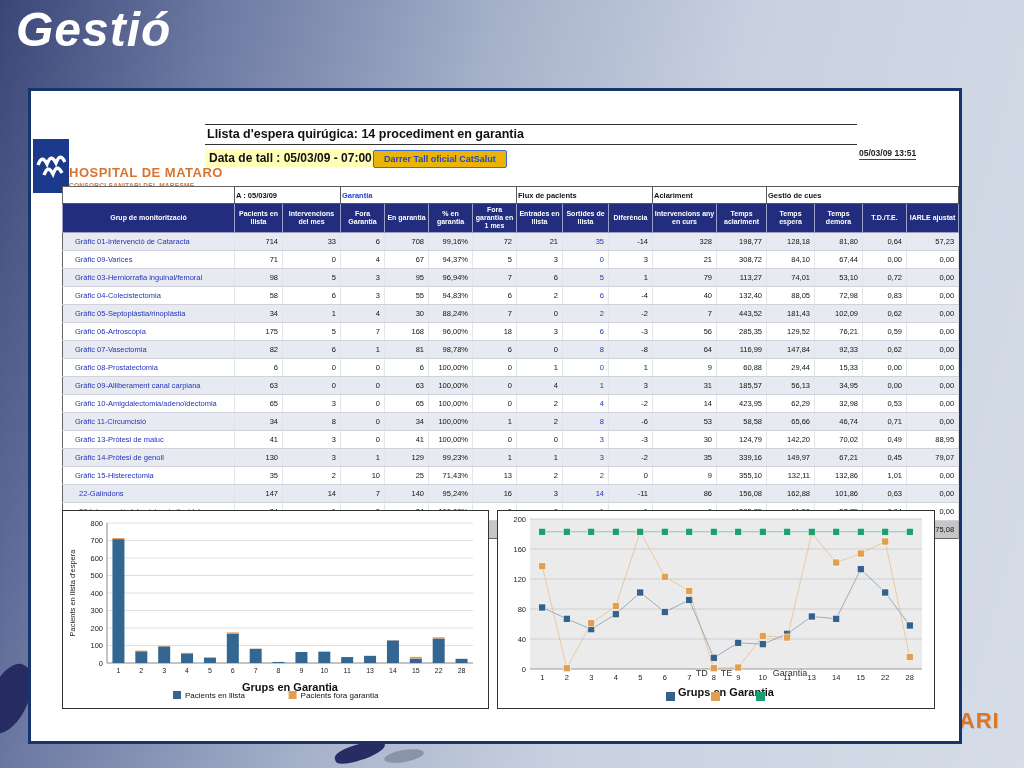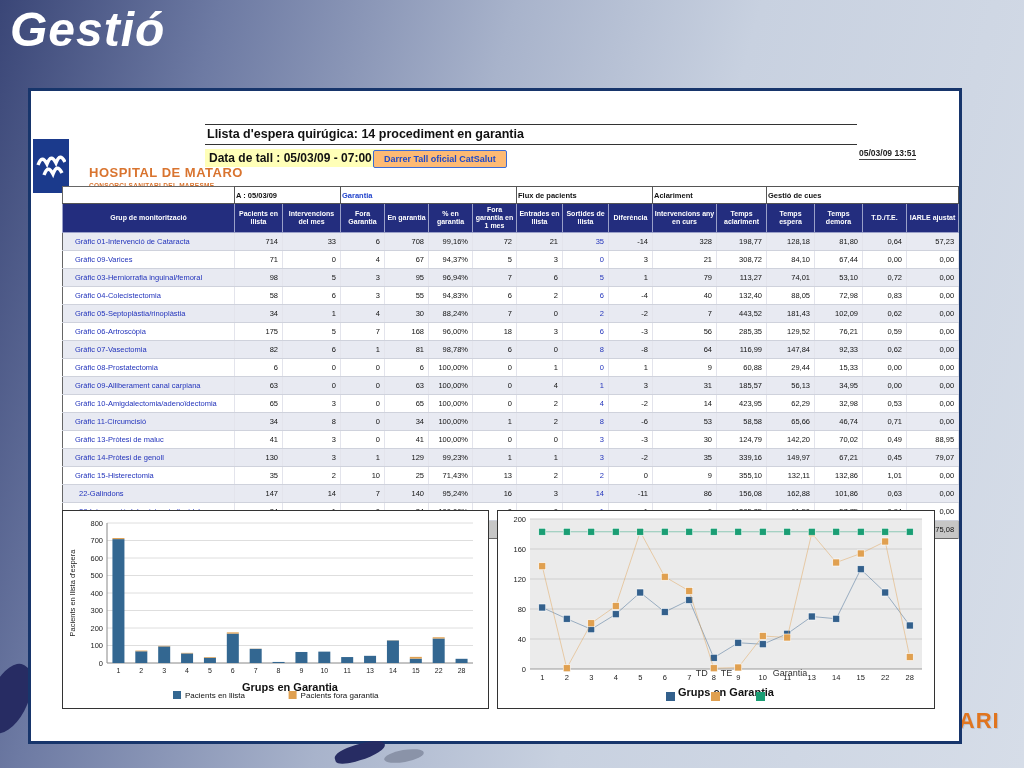--- a/index.html
+++ b/index.html
@@ -2,21 +2,21 @@
 <html><head>
 <meta charset="utf-8">
 <style>
   html,body{margin:0;padding:0;}
   body{
     width:1024px;height:768px;overflow:hidden;position:relative;
     font-family:"Liberation Sans", sans-serif;
     background:linear-gradient(105deg,#3a4677 0%,#6d7aa3 18%,#a8b3cb 42%,#c8d1e0 62%,#d6dde8 100%);
   }
   .slide-title{
-    position:absolute;left:10px;top:2px;margin:0;
+    position:absolute;left:16px;top:2px;margin:0;
     font-size:48px;font-style:italic;font-weight:bold;color:#ffffff;
     letter-spacing:1px;z-index:3;
   }
   .footer-fragment{
     position:absolute;left:946px;top:708px;z-index:1;
     font-size:22px;font-weight:900;color:#e0751f;letter-spacing:1px;
     text-shadow:1px 1px 0 #b9c3d6;
   }
   .decor-swoosh-left{
     position:absolute;left:-10px;top:662px;width:38px;height:74px;z-index:1;
@@ -30,36 +30,36 @@
     position:absolute;left:384px;top:750px;width:40px;height:12px;z-index:3;
     background:#8a93a8;border-radius:50%;transform:rotate(-10deg);
   }
   .panel{
     position:absolute;left:28px;top:88px;width:928px;height:650px;
     background:#ffffff;border:3px solid #17356b;z-index:2;
   }
   
   .logo{position:absolute;left:2px;top:48px;display:flex;align-items:flex-start;}
   .logo-square{width:36px;height:54px;background:#1b3a8c;display:flex;align-items:center;justify-content:center;}
-  .logo-texts{margin-left:20px;padding-top:26px;}
+  .logo-texts{margin-left:0;padding-top:26px;}
   .logo-name{color:#d9742f;font-weight:bold;font-size:13px;letter-spacing:.5px;}
   .logo-sub{color:#d9742f;font-size:6.5px;font-weight:bold;margin-top:2px;letter-spacing:.3px;}
   
   .report-title{
     position:absolute;left:174px;top:33px;width:648px;
     font-size:12.5px;font-weight:bold;color:#111;
     border-top:1px solid #333;border-bottom:1px solid #333;padding:2px 2px 3px 2px;
   }
   .cutoff{
     position:absolute;left:174px;top:58px;width:208px;
     background:#ffffb8;font-size:12px;font-weight:bold;color:#111;padding:2px 4px;
   }
   .catsalut-btn{
     position:absolute;left:342px;top:59px;
-    background:#fdba74;border:1px solid #3a6bd6;color:#1f49c7;
+    background:#eab308;border:1px solid #3a6bd6;color:#1f49c7;
     font-size:9px;font-weight:bold;padding:3px 10px;border-radius:2px;cursor:pointer;
     font-family:"Liberation Sans", sans-serif;
   }
   .timestamp{
     position:absolute;left:828px;top:57px;font-size:8.5px;font-weight:bold;color:#222;
     border-bottom:1px solid #444;padding-bottom:1px;text-align:right;
   }
   
   table.wl{
     position:absolute;left:31px;top:95px;width:896px;

